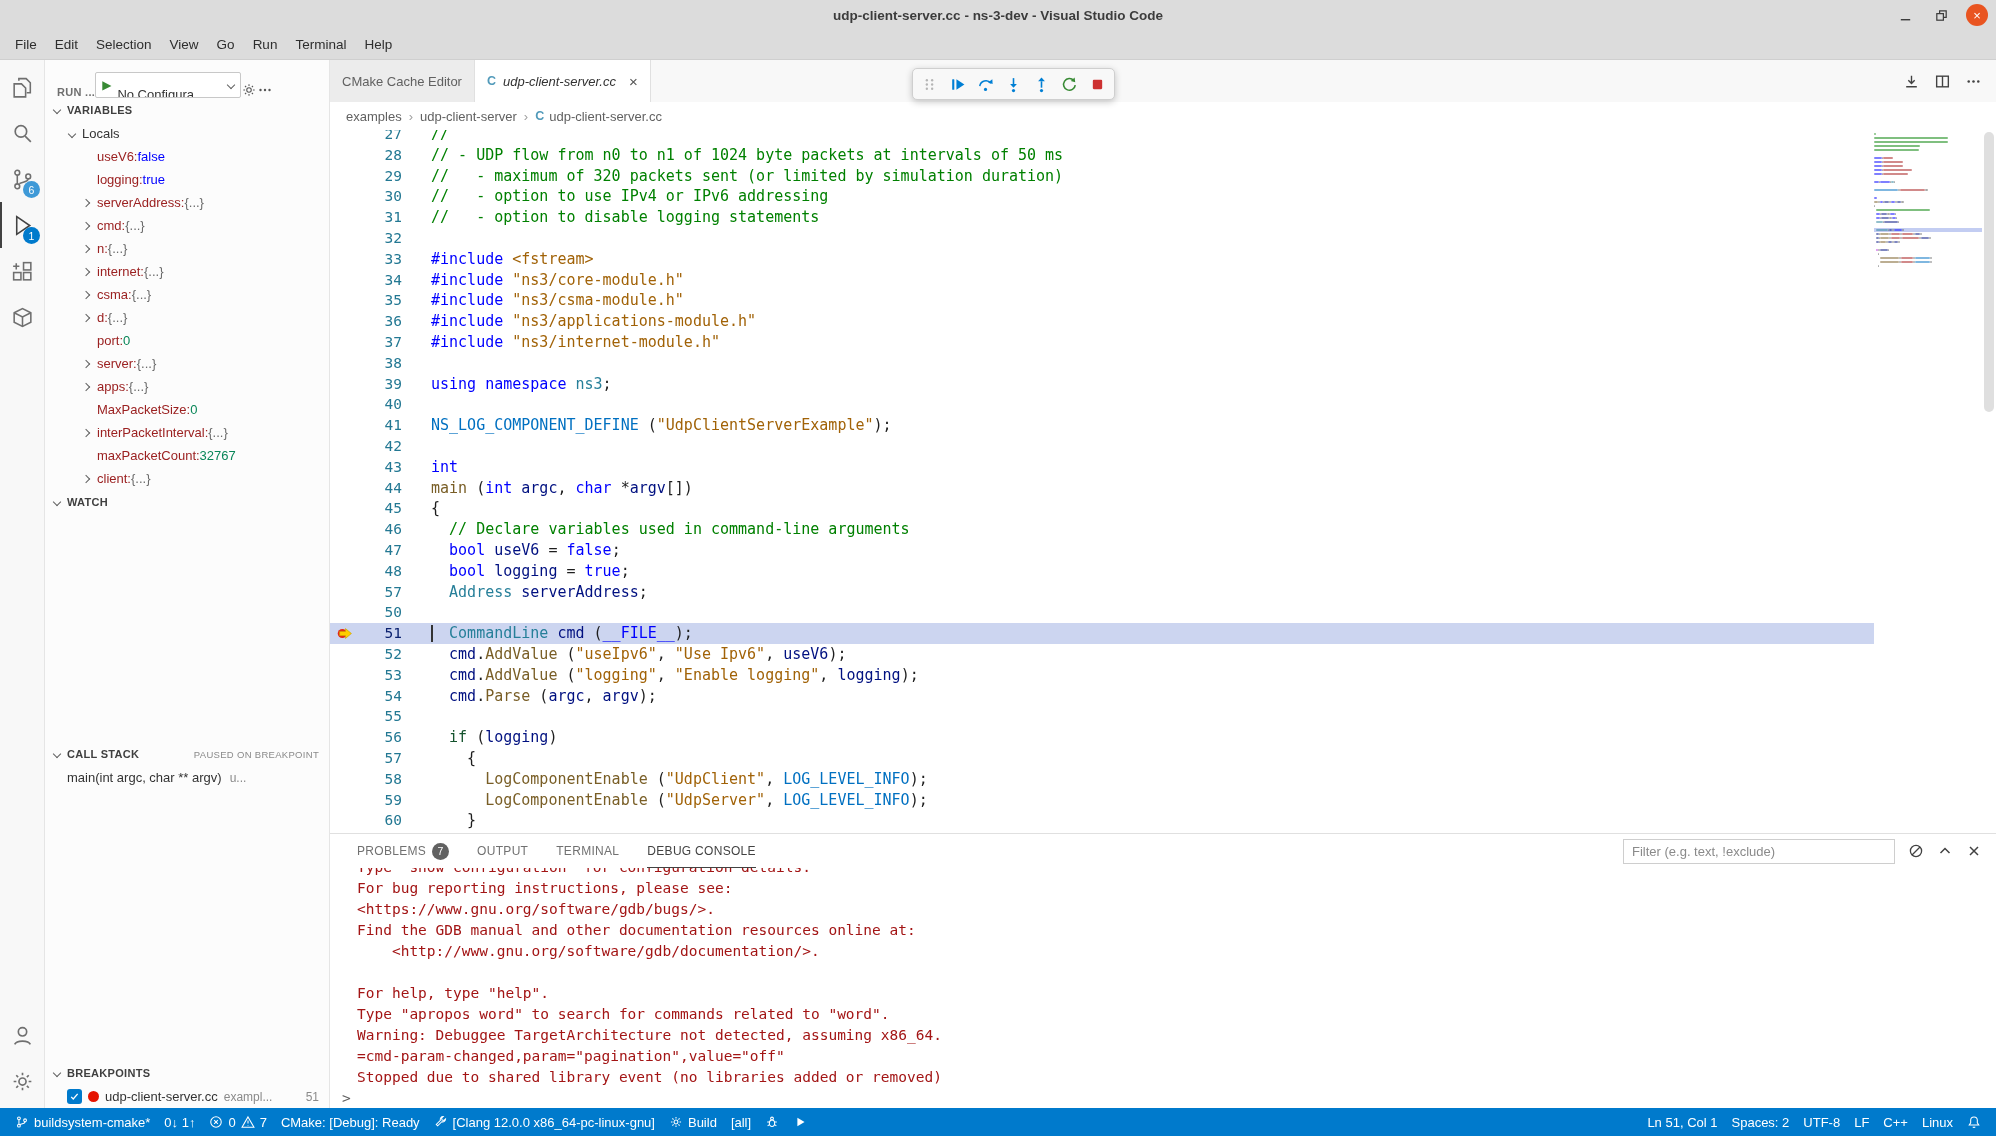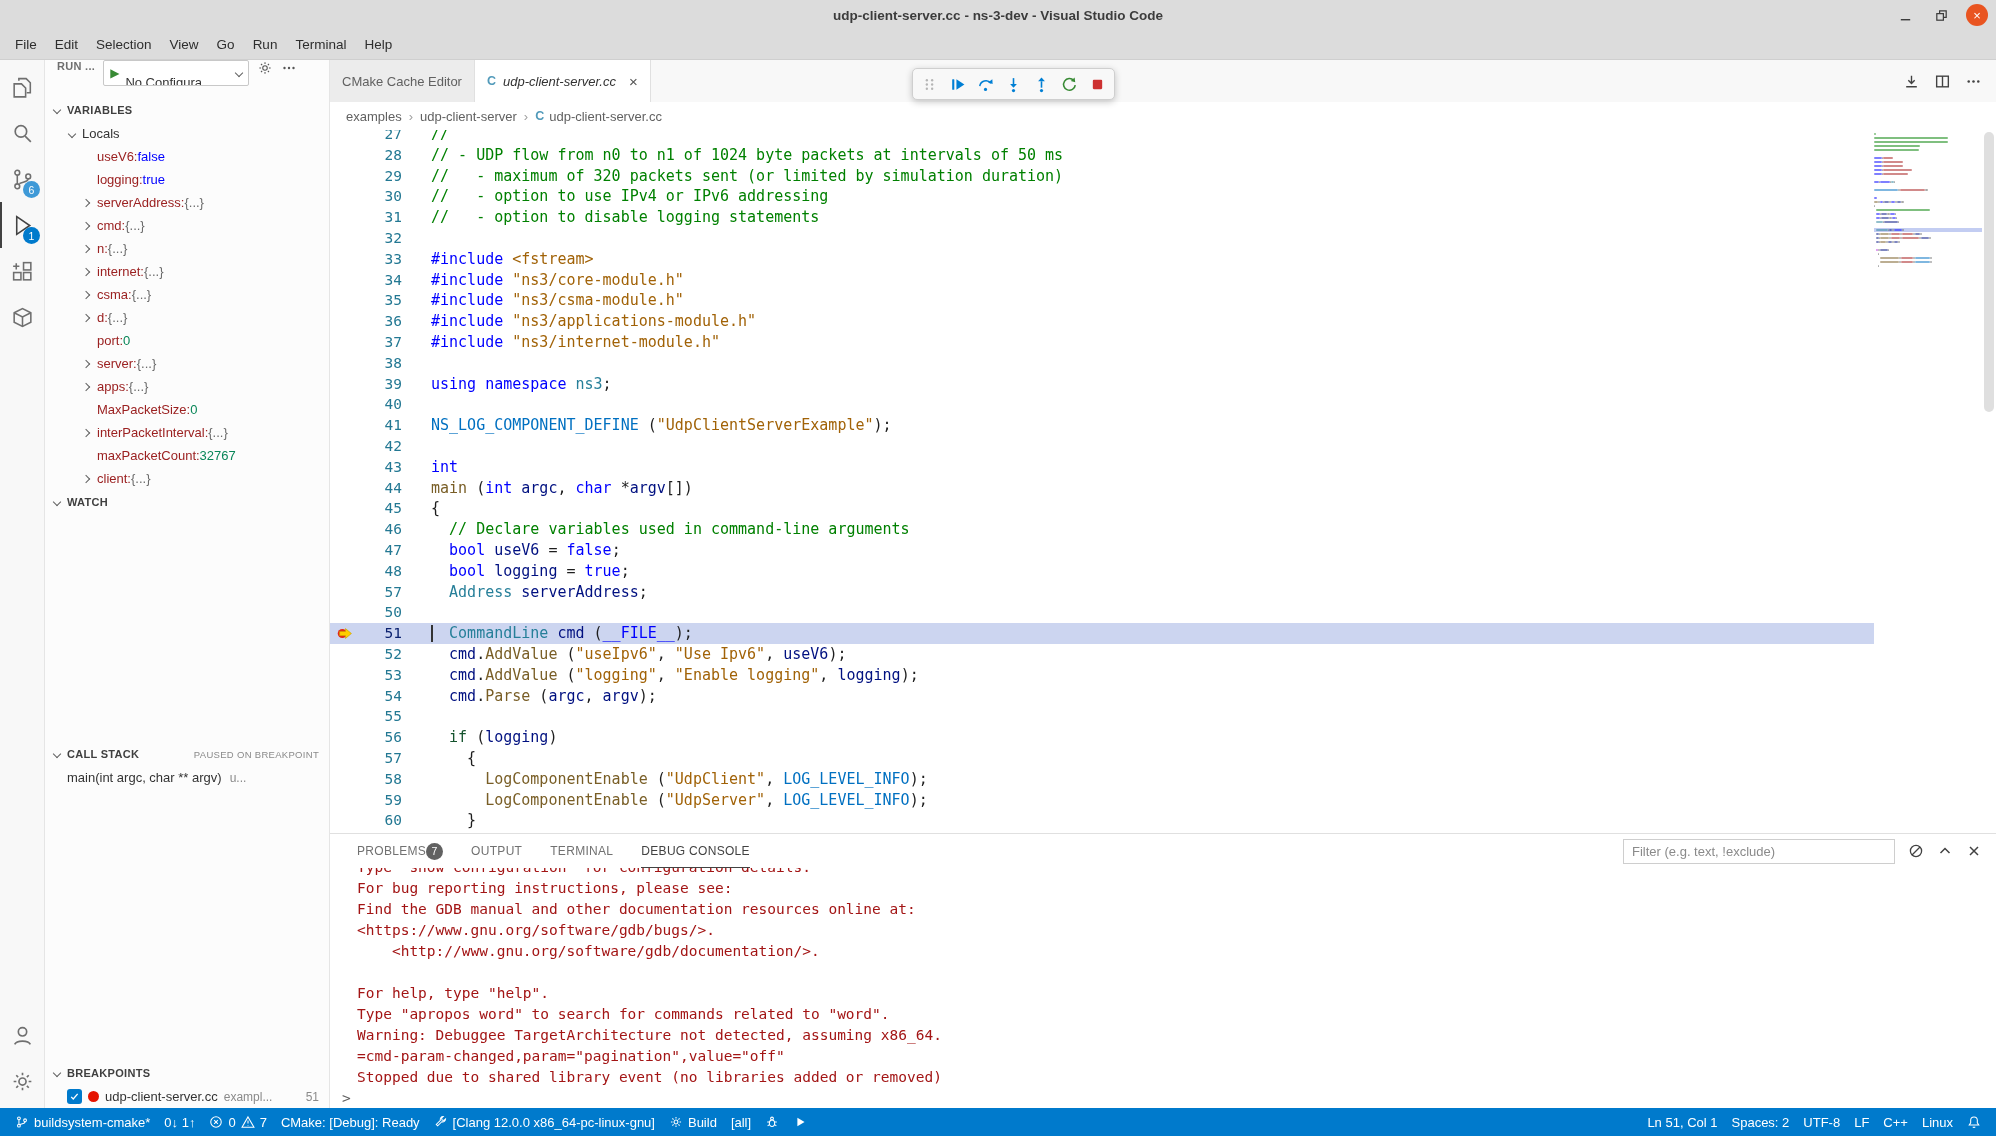--- a/index.html
+++ b/index.html
@@ -24,21 +24,21 @@
   
   .activitybar { width:45px; background:#f8f8f8; border-right:1px solid #e5e5e5; display:flex; flex-direction:column; align-items:center; padding-top:4px; }
   .act-item { width:44px; height:46px; display:flex; align-items:center; justify-content:center; position:relative; opacity:.75; }
   .act-item.active { opacity:1; border-left:2px solid #424242; }
   .act-item svg { width:25px; height:25px; }
   .act-badge { position:absolute; right:4px; bottom:4px; min-width:17px; height:17px; padding:0 4px; border-radius:9px; background:#007acc; color:#fff; font-size:10.5px; display:flex; align-items:center; justify-content:center; }
   .act-bottom { margin-top:auto; margin-bottom:4px; display:flex; flex-direction:column; align-items:center; }
 
   
   .sidebar { width:285px; background:#fcfcfc; border-right:1px solid #e5e5e5; display:flex; flex-direction:column; font-size:13px; overflow:hidden; }
-  .run-header { height:38px; display:flex; align-items:flex-start; padding:0 7px 0 12px; gap:8px; }
+  .run-header { height:38px; display:flex; align-items:flex-end; padding:0 7px 0 12px; }
   .run-title { font-size:11px; font-weight:700; color:#6f6f6f; letter-spacing:.3px; white-space:nowrap; }
   .config-dd { height:26px; width:146px; border:1px solid #c8c8c8; background:#fff; border-radius:2px; display:flex; align-items:center; padding:0 6px; gap:6px; overflow:hidden; }
   .config-dd .play { color:#388a34; font-size:12px; }
   .config-label { font-size:13px; color:#333; white-space:nowrap; overflow:hidden; flex:1;margin-top:19px; }
   .hdr-ic { color:#555; display:flex; }
   .hdr-ic svg { width:16px; height:16px; }
   .chev { display:inline-block; width:6px; height:6px; border-right:1.5px solid #616161; border-bottom:1.5px solid #616161; transform:rotate(45deg); flex:none; }
   .chev.right { transform:rotate(-45deg); }
   .section-header { height:24px; display:flex; align-items:center; gap:7px; padding:0 10px 0 9px; font-size:11px; font-weight:700; color:#3f3f3f; letter-spacing:.3px; flex:none; }
   .section-status { margin-left:auto; font-size:9.5px; font-weight:400; color:#8a8a8a; }
@@ -97,21 +97,21 @@
   .minimap { position:absolute; top:0; right:14px; width:108px; height:100%; background:#fff; padding-top:2px; }
   .mm-row { height:4px; display:flex; align-items:center; }
   .mm-row.cur { background:#c3cdf2; }
   .mm-seg { height:2.5px; border-radius:1px; opacity:.5; flex:none; }
   .vscrollbar { position:absolute; top:0; right:0; width:14px; height:100%; }
   .vslider { position:absolute; top:2px; right:2px; width:10px; height:280px; background:rgba(110,110,110,.22); border-radius:5px; }
 
   
   .panel { height:275px; flex:none; border-top:1px solid #e0e0e0; background:#fff; display:flex; flex-direction:column; overflow:hidden; }
   .panel-header { height:34px; flex:none; display:flex; align-items:center; padding:0 14px 0 27px; gap:28px; }
-  .panel-tab { font-size:12px; letter-spacing:.3px; color:#717171; display:flex; align-items:center; height:100%; }
+  .panel-tab { font-size:12px; letter-spacing:.3px; color:#717171; display:flex; align-items:center; gap:6px; height:100%; }
   .panel-tab.active { color:#424242; box-shadow:inset 0 -1px 0 #424242; }
   .panel-badge { min-width:17px; height:17px; padding:0 4px; border-radius:9px; background:#616161; color:#fff; font-size:10.5px; display:flex; align-items:center; justify-content:center; }
   .panel-actions { margin-left:auto; display:flex; align-items:center; gap:13px; }
   .filter-input { width:272px; height:25px; border:1px solid #cecece; background:#fff; font-size:13px; padding:0 8px; color:#333; font-family:"Liberation Sans",sans-serif; }
   .filter-input::placeholder { color:#8a8a8a; }
   .panel-actions .ic svg { width:16px; height:16px; }
   .console { flex:1; overflow:hidden; font-family:"DejaVu Sans Mono", monospace; font-size:14.5px; line-height:21px; color:#a31515; padding-left:27px; }
   .console-line { white-space:pre; }
   .console-line.clipped { margin-top:-11px; }
   .console-prompt { color:#616161; margin-left:-15px; }
@@ -763,22 +763,22 @@
               <svg viewBox="0 0 16 16" stroke="#424242" stroke-width="1.5">
                 <path d="M4 4l8 8M12 4l-8 8"></path>
               </svg>
             </span>
         </div>
       </div>
       <div class="console">
         <div>
             <div class="console-line clipped">Type "show configuration" for configuration details.</div>
             <div class="console-line">For bug reporting instructions, please see:</div>
+            <div class="console-line">&lt;https://www.gnu.org/software/gdb/bugs/&gt;.</div>
             <div class="console-line">Find the GDB manual and other documentation resources online at:</div>
-            <div class="console-line">&lt;https://www.gnu.org/software/gdb/bugs/&gt;.</div>
             <div class="console-line">    &lt;http://www.gnu.org/software/gdb/documentation/&gt;.</div>
             <div class="console-line"> </div>
             <div class="console-line">For help, type "help".</div>
             <div class="console-line">Type "apropos word" to search for commands related to "word".</div>
             <div class="console-line">Warning: Debuggee TargetArchitecture not detected, assuming x86_64.</div>
             <div class="console-line">=cmd-param-changed,param="pagination",value="off"</div>
             <div class="console-line">Stopped due to shared library event (no libraries added or removed)</div>
           </div>
         <div class="console-prompt">&gt;</div>
       </div>

